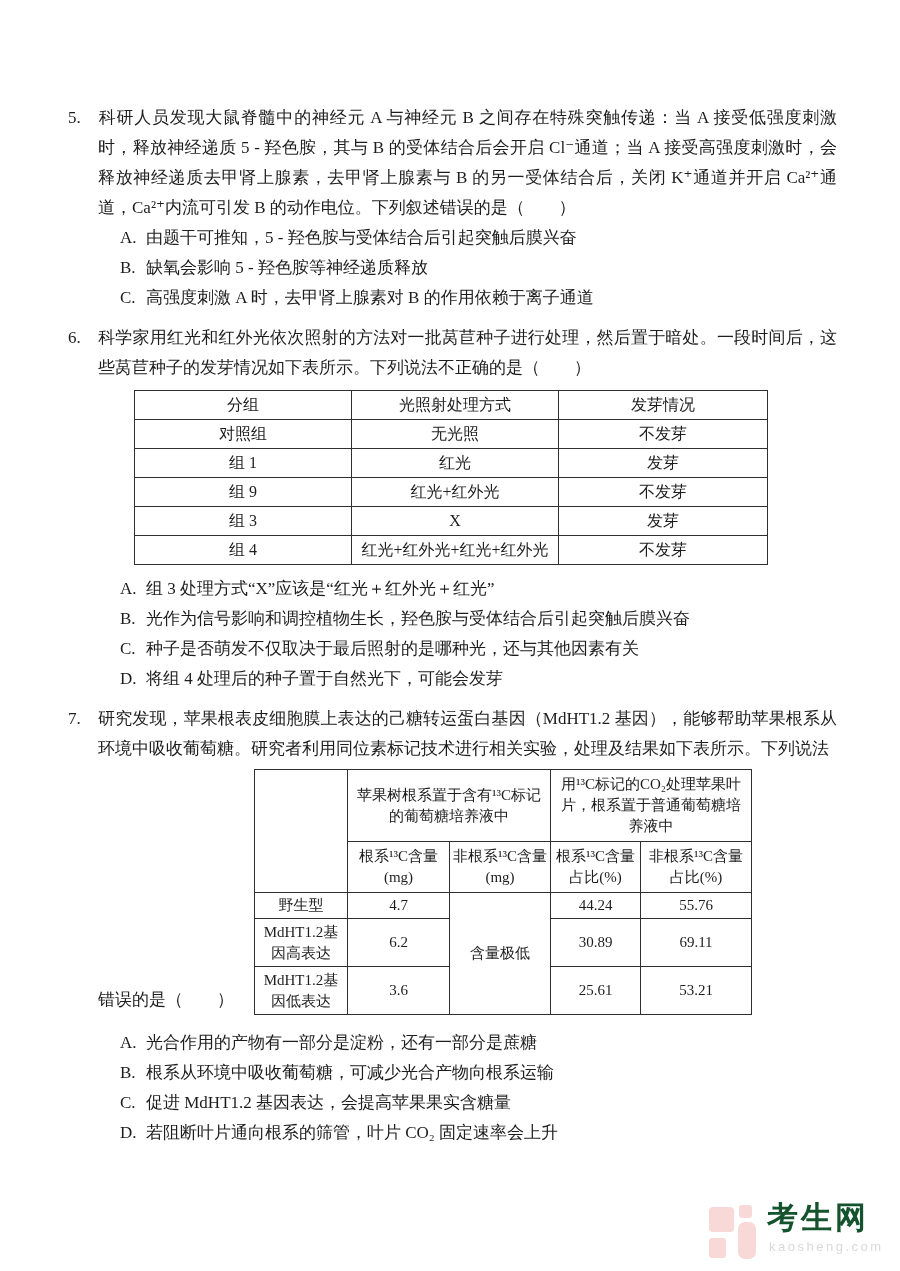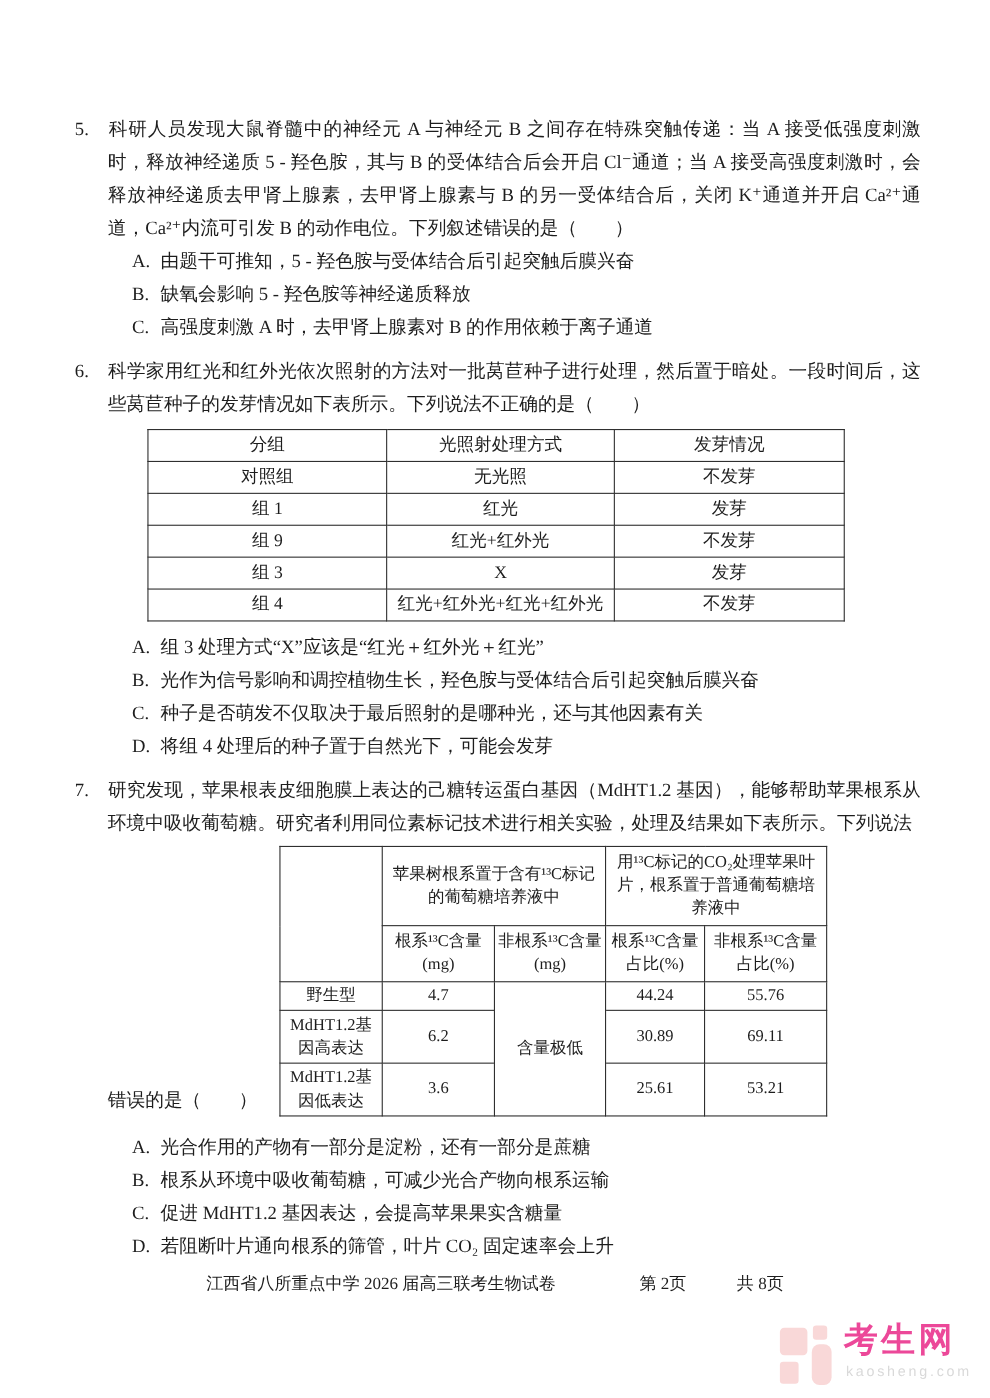--- a/index.html
+++ b/index.html
@@ -85,21 +85,21 @@
     height: 64px;
   }
   .wm-logo { position: absolute; left: 6px; top: 6px; width: 50px; height: 54px; }
   .wm-logo .r1 { position: absolute; left: 0;  top: 2px;  width: 25px; height: 25px; border-radius: 4px; background: #f9d8d8; }
   .wm-logo .r2 { position: absolute; left: 0;  top: 33px; width: 17px; height: 20px; border-radius: 3px; background: #f9d8d8; }
   .wm-logo .r3 { position: absolute; left: 30px; top: 0;   width: 13px; height: 13px; border-radius: 3px; background: #f9d8d8; }
   .wm-logo .r4 { position: absolute; left: 29px; top: 17px; width: 18px; height: 37px; border-radius: 7px; background: #f9d8d8; }
   .wm-name {
     position: absolute; left: 64px; top: 0;
     font-size: 31px; line-height: 38px; font-weight: 700;
-    letter-spacing: 3px; color: #ec4899;
+    letter-spacing: 3px; color: #14532d;
     font-family: "Liberation Sans", "DejaVu Sans", sans-serif;
   }
   .wm-domain {
     position: absolute; left: 66px; top: 40px;
     font-size: 13px; letter-spacing: 2.5px; color: #d9d9d9;
     font-family: "Liberation Sans", "DejaVu Sans", sans-serif;
   }
 </style>
 </head>
 <body>
@@ -231,25 +231,20 @@
       <div class="options" style="margin-top:13px;">
         <div class="option"><span class="opt-label">A.</span><span>光合作用的产物有一部分是淀粉，还有一部分是蔗糖</span></div>
         <div class="option"><span class="opt-label">B.</span><span>根系从环境中吸收葡萄糖，可减少光合产物向根系运输</span></div>
         <div class="option"><span class="opt-label">C.</span><span>促进 MdHT1.2 基因表达，会提高苹果果实含糖量</span></div>
         <div class="option"><span class="opt-label">D.</span><span>若阻断叶片通向根系的筛管，叶片 CO₂ 固定速率会上升</span></div>
       </div>
     </section>
 
   </div>
 
-  <div class="footer">
-    <span>江西省八所重点中学 2026 届高三联考生物试卷</span>
-    <span class="f-page">第 2页</span>
-    <span class="f-total">共 8页</span>
-  </div>
 
   <div class="watermark">
     <div class="wm-logo">
       <div class="r1"></div>
       <div class="r2"></div>
       <div class="r3"></div>
       <div class="r4"></div>
     </div>
     <div class="wm-name">考生网</div>
     <div class="wm-domain">kaosheng.com</div>

